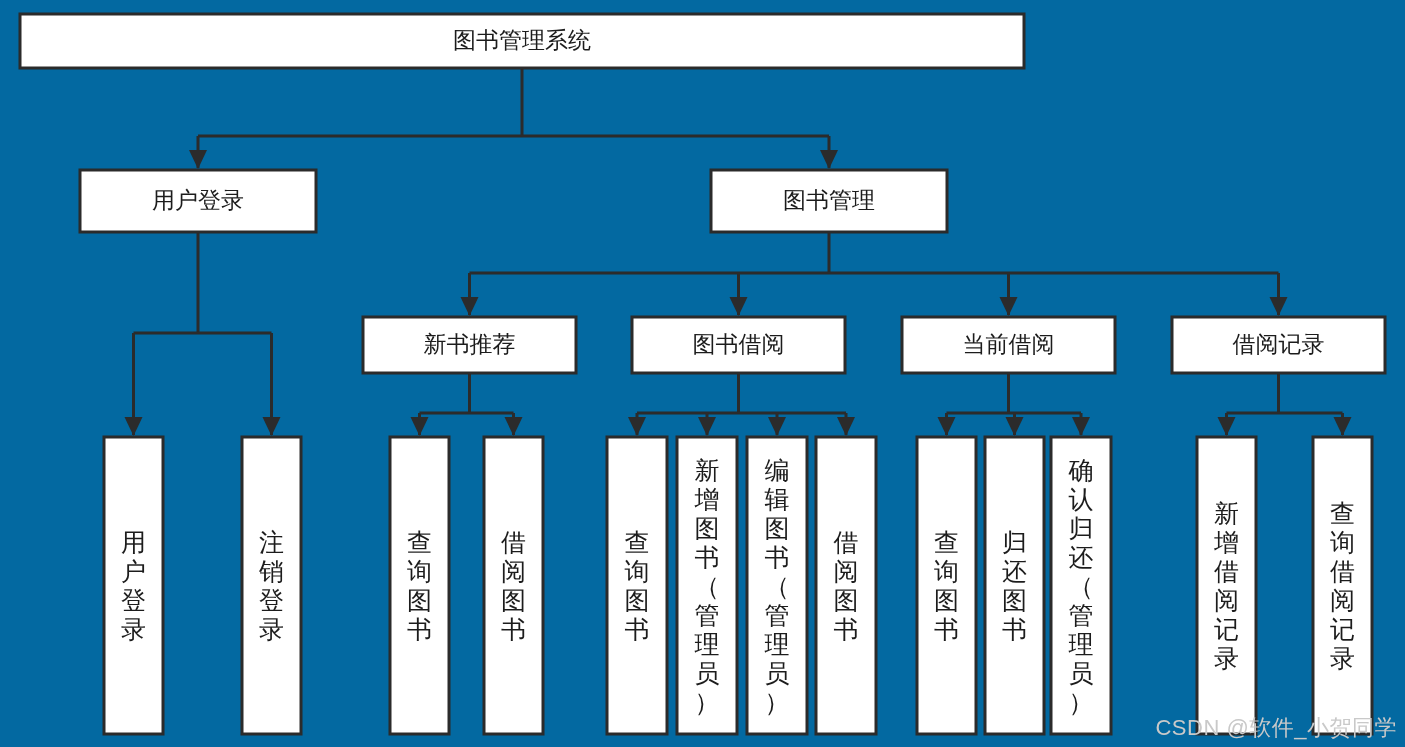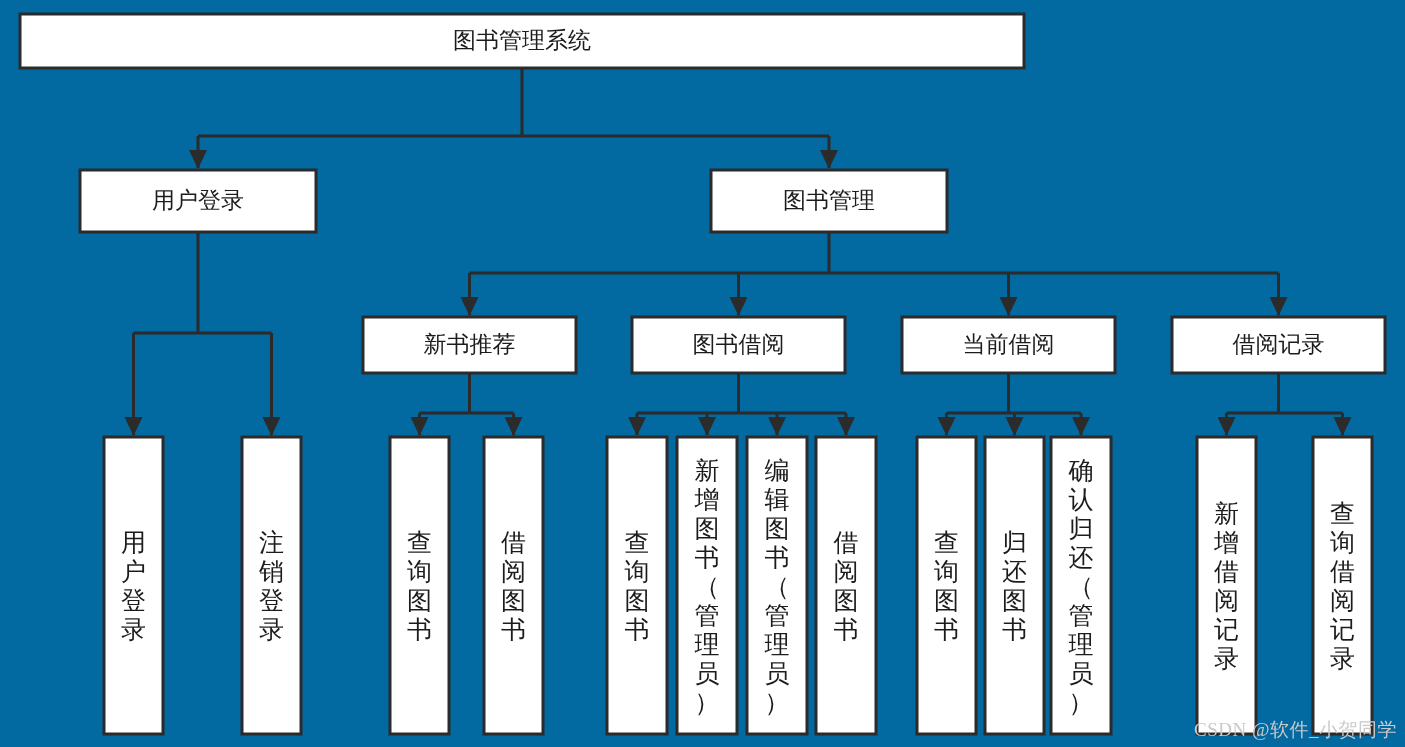--- a/index.html
+++ b/index.html
@@ -9,22 +9,22 @@
   svg.diagram{position:absolute;left:0;top:0;width:1405px;height:747px;display:block;}
   .node-rect{fill:#ffffff;stroke:#2b2b2b;stroke-width:3;}
   .link{stroke:#2b2b2b;stroke-width:3;fill:none;stroke-linecap:butt;}
   .arrow-head{fill:#2b2b2b;stroke:none;}
   .node-label{font-family:"Liberation Sans","DejaVu Sans",sans-serif;
               font-size:23px;fill:#1c1c1c;text-anchor:middle;
               dominant-baseline:middle;}
   .leaf-label{font-family:"Liberation Sans","DejaVu Sans",sans-serif;
               font-size:25px;fill:#1c1c1c;text-anchor:middle;}
   .watermark{position:absolute;right:8px;bottom:4px;
-             font-family:Liberation Serif, serif;
-             font-size:19px;color:#c9c9c9;white-space:nowrap;
+             font-family:Liberation Sans, sans-serif;
+             font-size:22px;color:#c9c9c9;white-space:nowrap;
              letter-spacing:0.5px;}
 </style>
 </head>
 <body>
 
 <div id="stage">
 
   <svg class="diagram" viewBox="0 0 1405 747">
     <g id="links-layer">
         <line x1="522" y1="68" x2="522" y2="136" class="link"></line>

